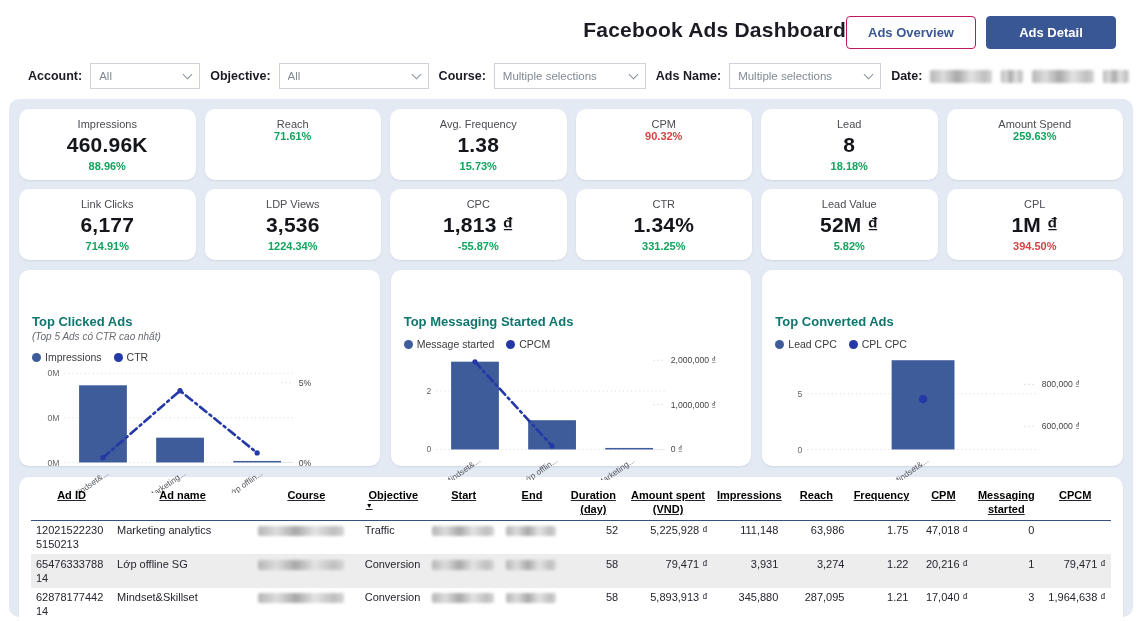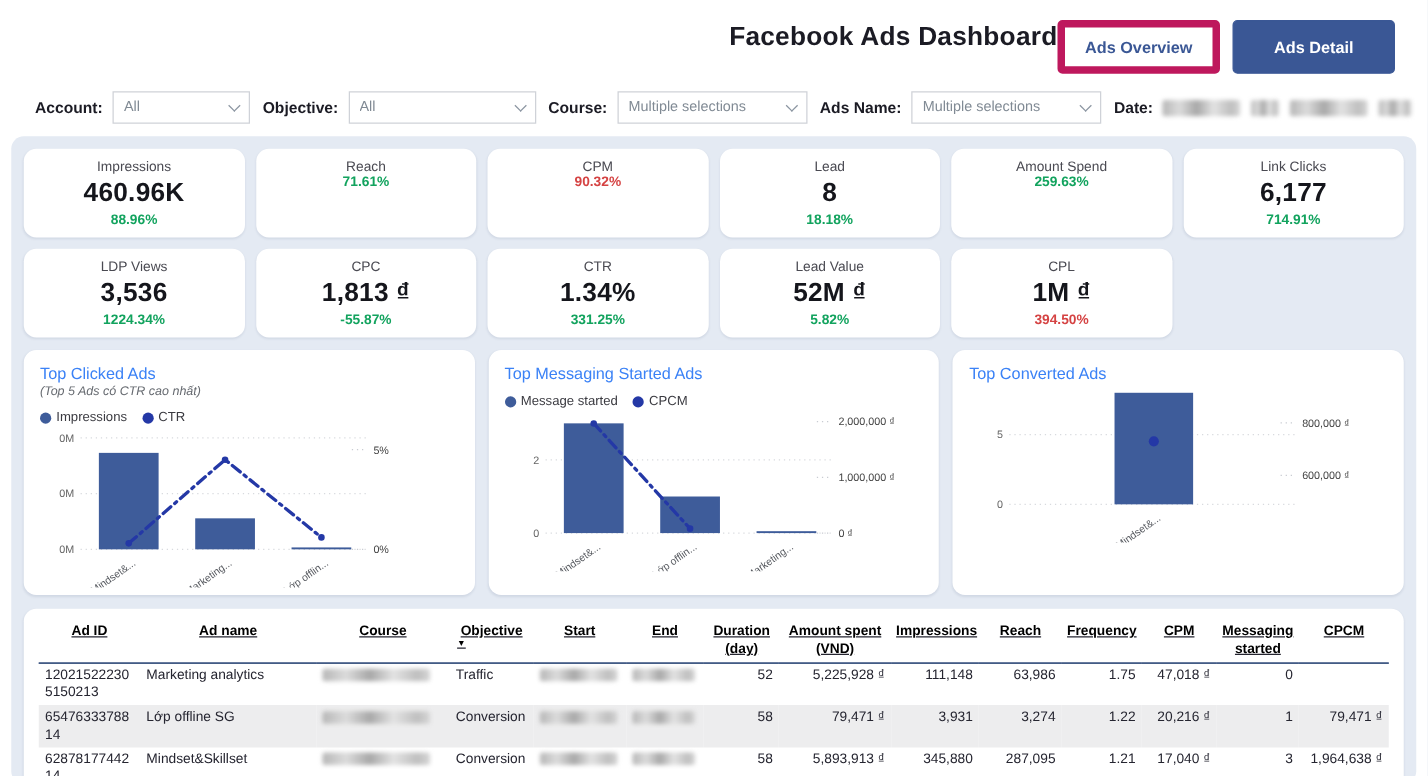--- a/index.html
+++ b/index.html
@@ -5,21 +5,21 @@
   * { box-sizing: border-box; }
   body { margin: 0; background: #ffffff; font-family: "Liberation Sans", "DejaVu Sans", sans-serif; }
   .page { width: 1142px; height: 621px; background: #fff; overflow: hidden; position: relative; }
 
   
   .top { padding: 14px 26px 0 26px; background: #fff; }
   .title-row { display: flex; justify-content: flex-end; align-items: flex-start; }
   h1.page-title { margin: 4px 0 0 2px; font-size: 21px; font-weight: bold; color: #1b1b24; letter-spacing: 0.2px; }
   .nav-buttons { display: flex; gap: 10px; margin-top: 2px; }
   .btn { font-family: inherit; font-size: 13px; font-weight: bold; border-radius: 4px; padding: 8px 0; width: 130px; cursor: pointer; }
-  .btn.outline { background: #fff; color: #3a5795; border: 6px solid #be185d; }
+  .btn.outline { background: #fff; color: #3a5795; border: 1px solid #be185d; }
   .btn.filled  { background: #3a5795; color: #fff; border: 1px solid #3a5795; }
 
   .filter-row { display: flex; align-items: center; gap: 10px; margin: 14px 0 10px 2px; }
   .filter-item { display: flex; align-items: center; gap: 8px; justify-content: space-between; }
   .filter-label { font-size: 12.5px; font-weight: bold; color: #1b1b24; white-space: nowrap; }
   .dropdown { height: 26px; border: 1px solid #cfd2d8; background: #fff; display: flex; align-items: center;
               justify-content: space-between; padding: 0 8px; }
   .dropdown .dd-value { font-size: 11.5px; color: #808a94; white-space: nowrap; overflow: hidden; }
   .chev { width: 7px; height: 7px; border-right: 1.2px solid #8a94a0; border-bottom: 1.2px solid #8a94a0;
           transform: rotate(45deg); margin-top: -3px; flex: 0 0 auto; margin-left: 8px; }
@@ -36,21 +36,21 @@
   .kpi-grid { display: grid; grid-template-columns: repeat(6, 1fr); gap: 9px; margin-bottom: 10px; }
   .kpi-card { background: #fff; border-radius: 10px; padding: 9px 6px 8px 6px; text-align: center;
               box-shadow: 0 1px 2px rgba(40,60,100,0.10); }
   .kpi-label { font-size: 11px; color: #4a4a52; }
   .kpi-value { font-size: 21px; font-weight: bold; color: #15161c; margin: 3px 0 3px 0; letter-spacing: 0.2px; }
   .kpi-delta { font-size: 11px; font-weight: bold; }
 
   .charts-grid { display: grid; grid-template-columns: 1fr 1fr 1fr; gap: 11px; margin-bottom: 11px; }
   .chart-card { background: #fff; border-radius: 10px; padding: 11px 13px 6px 13px; height: 196px;
                 box-shadow: 0 1px 2px rgba(40,60,100,0.10); }
-  .chart-title { font-size: 13px; font-weight: normal; color: #3b82f6; }
+  .chart-title { font-size: 13px; font-weight: bold; color: #0f766e; margin-top: 33px; }
   .chart-subtitle { font-size: 10px; font-style: italic; color: #666a70; margin-top: 2px; }
   .chart-legend { display: flex; gap: 12px; align-items: center; margin: 9px 0 2px 0; }
   .legend-item { display: flex; align-items: center; gap: 4px; font-size: 10.5px; color: #3a3a40; }
   .legend-dot { width: 9px; height: 9px; border-radius: 50%; }
   .chart-svg { width: 100%; height: 128px; display: block; }
 
   
   .table-card { background: #fff; border-radius: 10px; padding: 8px 12px 10px 12px;
                 box-shadow: 0 1px 2px rgba(40,60,100,0.10); }
   table.ads { width: 100%; border-collapse: collapse; table-layout: fixed; font-size: 11px; color: #252530; }
@@ -119,20 +119,25 @@
   <div class="content">
     <div class="kpi-grid" id="kpis">
         <div class="kpi-card">
           <div class="kpi-label">Impressions</div>
           <div class="kpi-value">460.96K</div>
           <div class="kpi-delta" style="color:#12a35e">88.96%</div>
         </div>
         <div class="kpi-card">
           <div class="kpi-label">Reach</div>
           <div class="kpi-delta" style="color:#12a35e">71.61%</div>
+        </div>
+        <div class="kpi-card">
+          <div class="kpi-label">Avg. Frequency</div>
+          <div class="kpi-value">1.38</div>
+          <div class="kpi-delta" style="color:#12a35e">15.73%</div>
         </div>
         <div class="kpi-card">
           <div class="kpi-label">CPM</div>
           <div class="kpi-delta" style="color:#d54343">90.32%</div>
         </div>
         <div class="kpi-card">
           <div class="kpi-label">Lead</div>
           <div class="kpi-value">8</div>
           <div class="kpi-delta" style="color:#12a35e">18.18%</div>
         </div>
@@ -237,20 +242,30 @@
             <polyline points="70,9.555927999999994 146,92.503276" fill="none" stroke="#2438a6" stroke-width="2.6" stroke-dasharray="8 4 2 4" stroke-linecap="round"></polyline>
             <circle cx="70" cy="9.555927999999994" r="2.6" fill="#2438a6"></circle>
             <circle cx="146" cy="92.503276" r="2.6" fill="#2438a6"></circle>
             <text x="76" y="108" text-anchor="end" font-size="8.2" fill="#55585e" transform="rotate(-35 76 108)">Mindset&amp;...</text>
             <text x="152" y="108" text-anchor="end" font-size="8.2" fill="#55585e" transform="rotate(-35 152 108)">Lớp offlin...</text>
             <text x="228" y="108" text-anchor="end" font-size="8.2" fill="#55585e" transform="rotate(-35 228 108)">Marketing...</text>
           </svg>
         </div>
         <div class="chart-card">
           <div class="chart-title">Top Converted Ads</div>
+          <div class="chart-legend">
+            <div class="legend-item">
+              <span class="legend-dot" style="background:#3e5c9a"></span>
+              <span>Lead CPC</span>
+            </div>
+            <div class="legend-item">
+              <span class="legend-dot" style="background:#2438a6"></span>
+              <span>CPL CPC</span>
+            </div>
+          </div>
           <svg class="chart-svg" viewBox="0 0 330 126">
             <line x1="32" y1="41" x2="260" y2="41" stroke="#d8dade" stroke-width="1" stroke-dasharray="1 3"></line>
             <text x="27" y="44" text-anchor="end" font-size="8.5" fill="#666">5</text>
             <line x1="32" y1="96" x2="260" y2="96" stroke="#d8dade" stroke-width="1" stroke-dasharray="1 3"></line>
             <text x="27" y="99" text-anchor="end" font-size="8.5" fill="#666">0</text>
             <line x1="246" y1="31.811764705882354" x2="258" y2="31.811764705882354" stroke="#c9ccd2" stroke-width="1" stroke-dasharray="1 3"></line>
             <text x="263" y="34.811764705882354" text-anchor="start" font-size="8.5" fill="#444">800,000 ₫</text>
             <line x1="246" y1="73.2235294117647" x2="258" y2="73.2235294117647" stroke="#c9ccd2" stroke-width="1" stroke-dasharray="1 3"></line>
             <text x="263" y="76.2235294117647" text-anchor="start" font-size="8.5" fill="#444">600,000 ₫</text>
             <rect x="115" y="8" width="62" height="88" fill="#3e5c9a"></rect>

